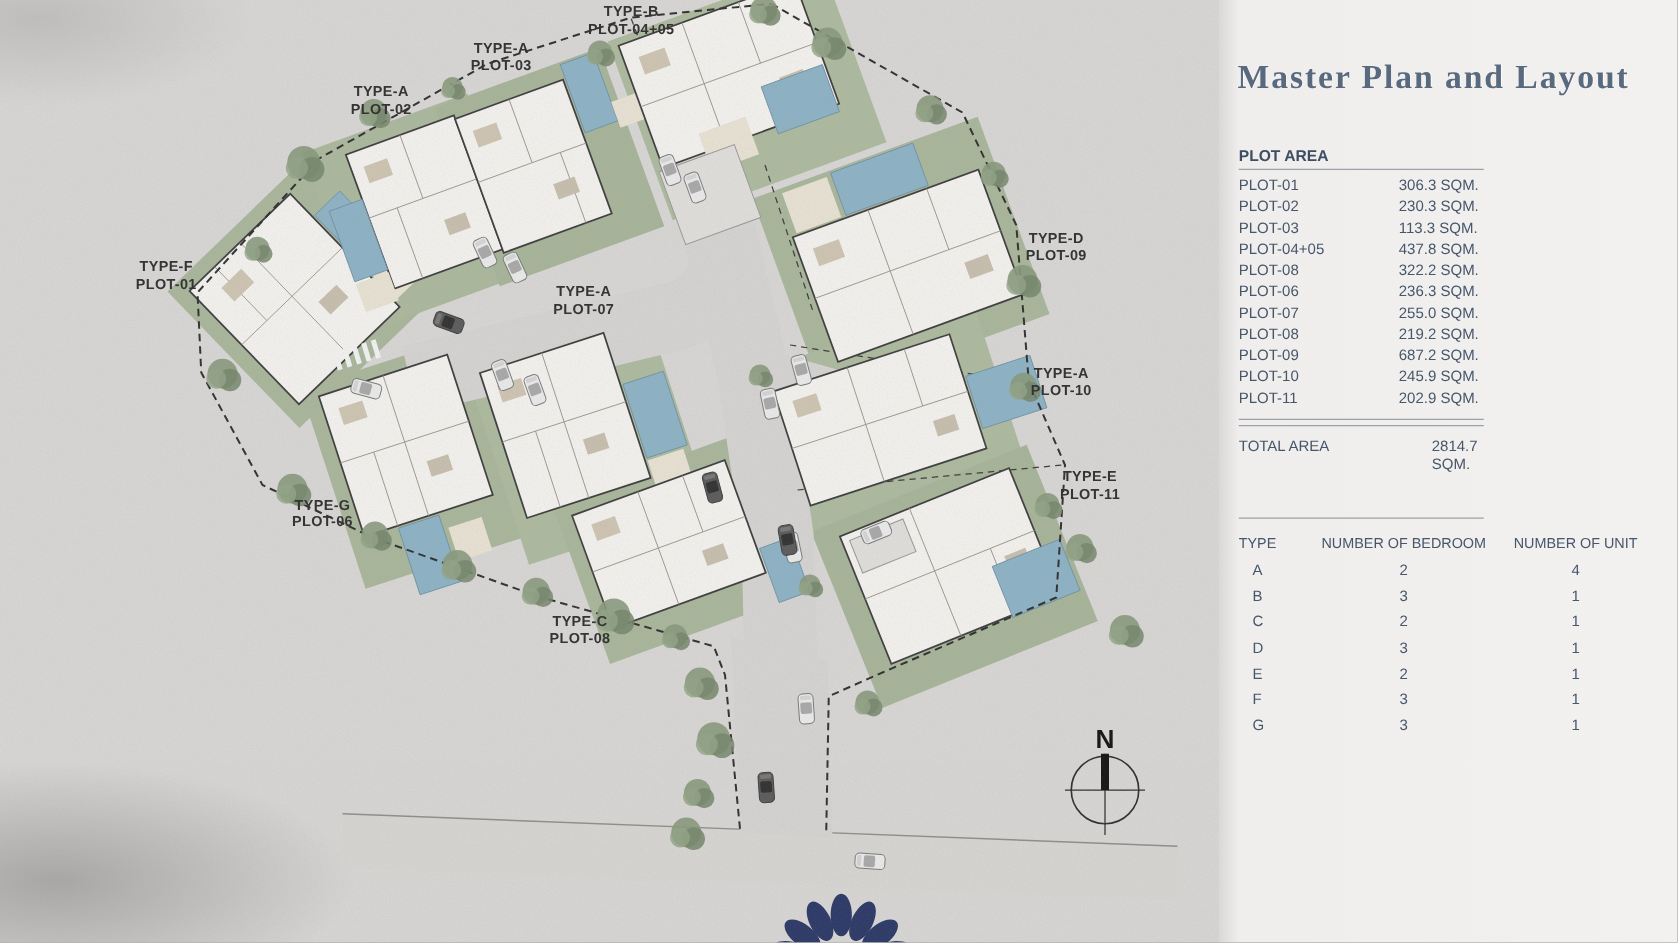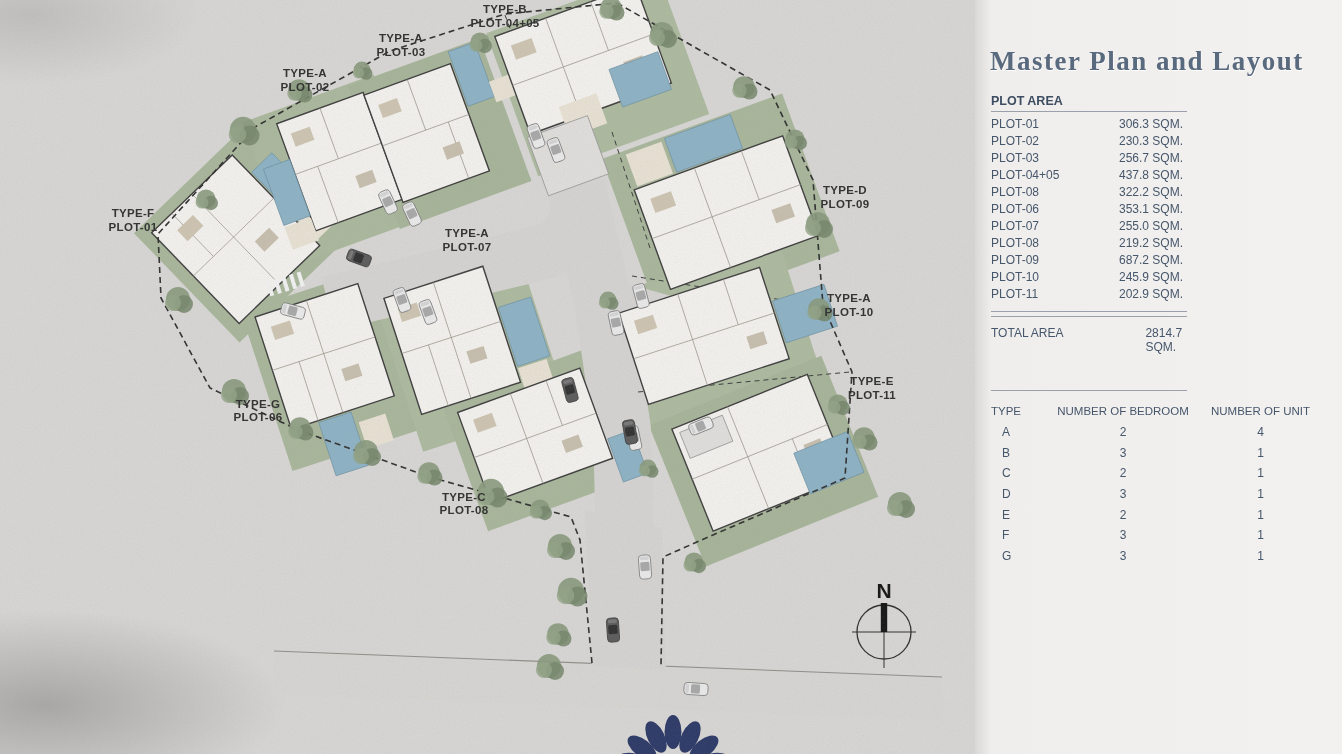--- a/index.html
+++ b/index.html
@@ -6,21 +6,21 @@
   .stage{position:relative;width:1342px;height:754px;overflow:hidden;background:#737373;
          font-family:"Liberation Sans",sans-serif;}
   svg text{font-family:"Liberation Sans",sans-serif;}
   .sl{font-size:11.5px;font-weight:bold;fill:#2d2d2d;text-anchor:middle;letter-spacing:.3px;}
   
   .panel{position:absolute;left:975px;top:0;width:367px;height:754px;
          background:linear-gradient(90deg,#d9d8d6 0,#efeeec 16px,#f2f1ef 100%);}
   .title{position:absolute;left:15px;top:46px;font-family:"Liberation Serif",serif;
          font-size:27px;font-weight:600;color:#5a6a7e;letter-spacing:1.5px;
          text-shadow:.6px .6px 0 #ffffff;}
-  .block{position:absolute;left:16px;font-size:12px;color:#46566b;}
+  .block{position:absolute;left:16px;font-size:12px;color:#46566b;margin-top:24px;}
   .b1{top:94px;width:220px;}
   .hd{font-weight:bold;font-size:12.5px;color:#3d4d62;padding-bottom:3px;}
   .rule{width:196px;border-bottom:1.2px solid #9aa1aa;}
   .t-row{display:flex;height:17px;align-items:center;}
   .t-row .k{width:128px;}
   .dbl{width:196px;height:4px;border-top:1.2px solid #9aa1aa;border-bottom:1.2px solid #9aa1aa;margin-top:9px;}
   .tot{display:flex;margin-top:9px;font-size:12px;gap:43px;}
   .tot .k{width:120px;}
   .b2{top:390px;width:345px;}
   .g-row{display:grid;grid-template-columns:62px 140px 135px;height:20.6px;align-items:center;}
@@ -310,33 +310,33 @@
         <div class="t-row">
             <span class="k">PLOT-01</span>
             <span class="v">306.3 SQM.</span>
           </div>
         <div class="t-row">
             <span class="k">PLOT-02</span>
             <span class="v">230.3 SQM.</span>
           </div>
         <div class="t-row">
             <span class="k">PLOT-03</span>
-            <span class="v">256.7 SQM.</span>
+            <span class="v">113.3 SQM.</span>
           </div>
         <div class="t-row">
             <span class="k">PLOT-04+05</span>
             <span class="v">437.8 SQM.</span>
           </div>
         <div class="t-row">
             <span class="k">PLOT-08</span>
             <span class="v">322.2 SQM.</span>
           </div>
         <div class="t-row">
             <span class="k">PLOT-06</span>
-            <span class="v">353.1 SQM.</span>
+            <span class="v">236.3 SQM.</span>
           </div>
         <div class="t-row">
             <span class="k">PLOT-07</span>
             <span class="v">255.0 SQM.</span>
           </div>
         <div class="t-row">
             <span class="k">PLOT-08</span>
             <span class="v">219.2 SQM.</span>
           </div>
         <div class="t-row">

